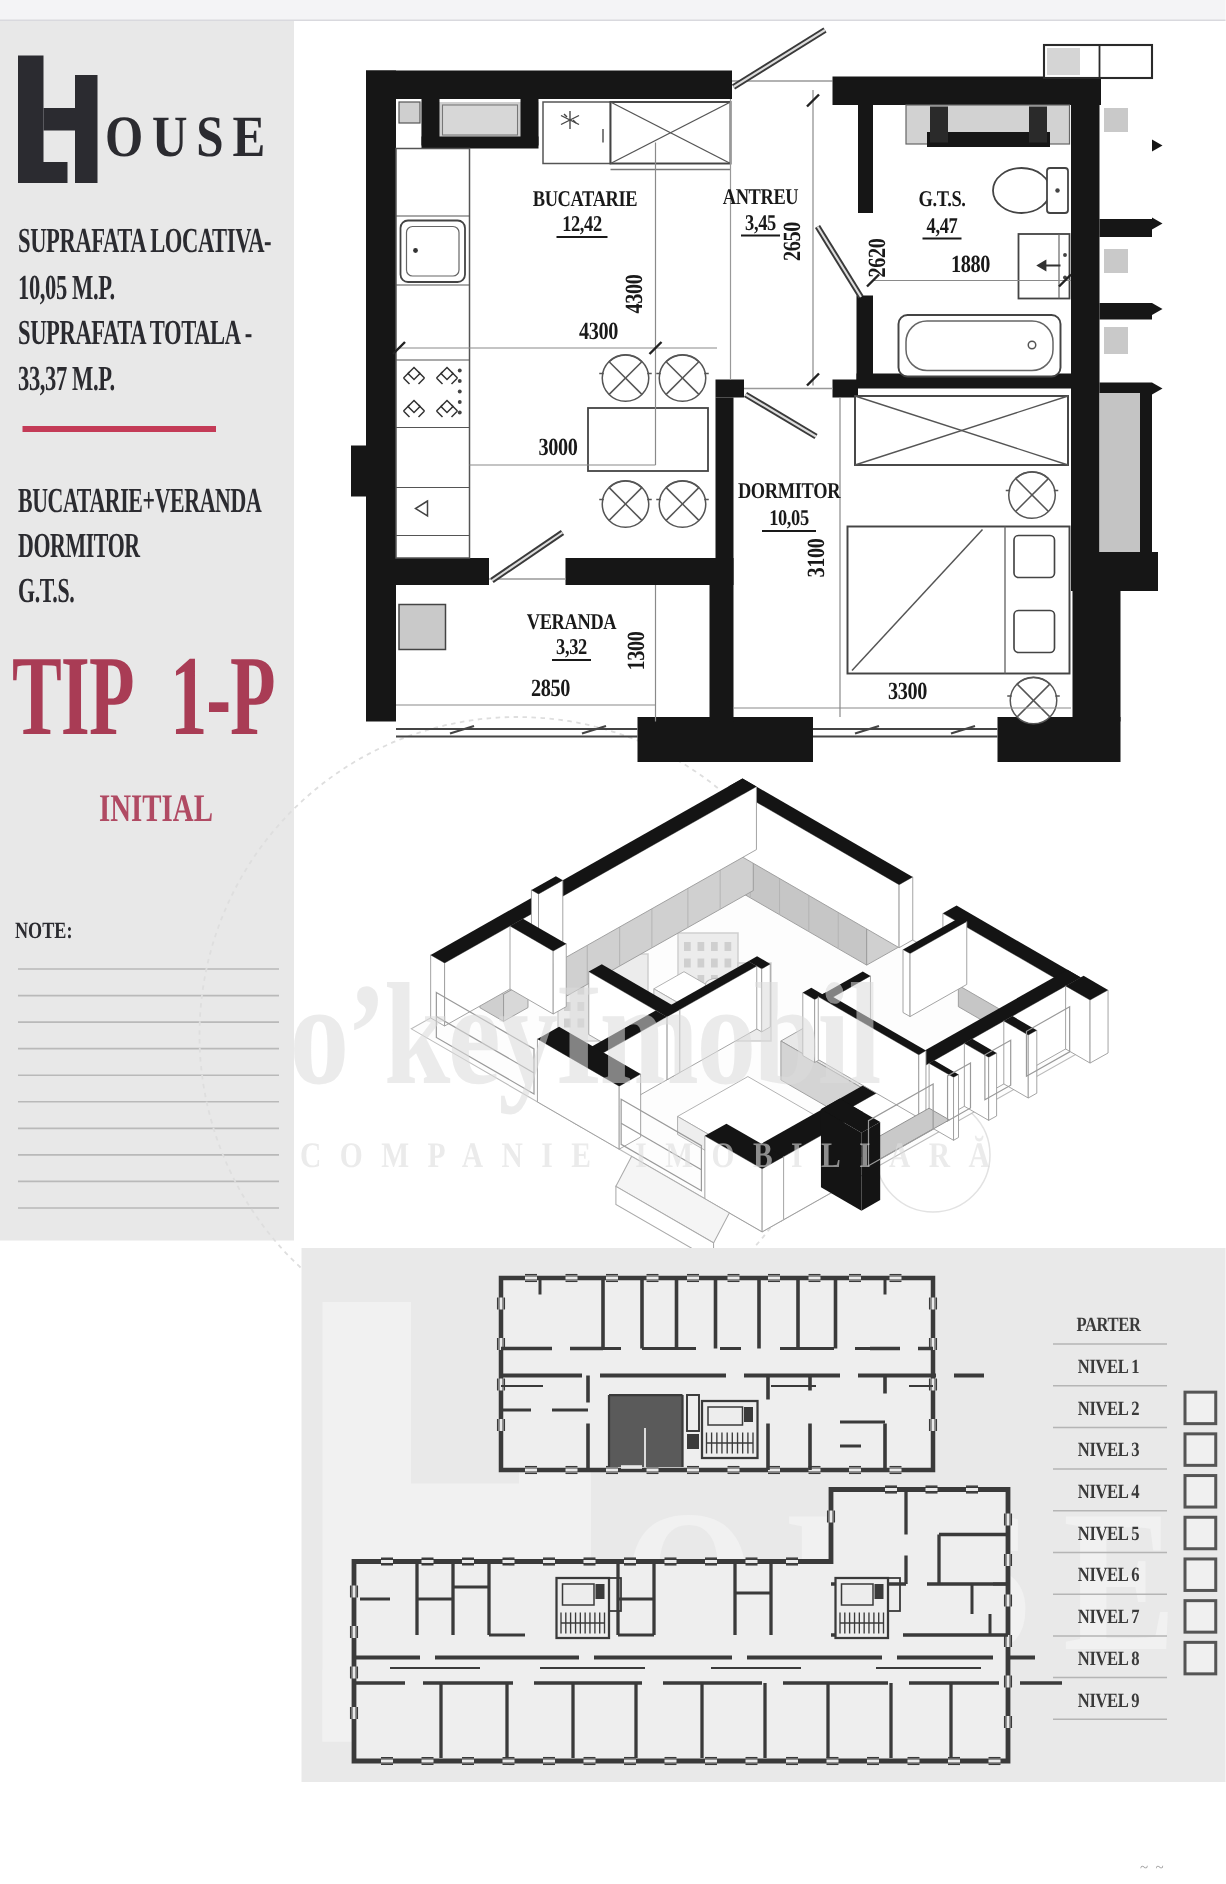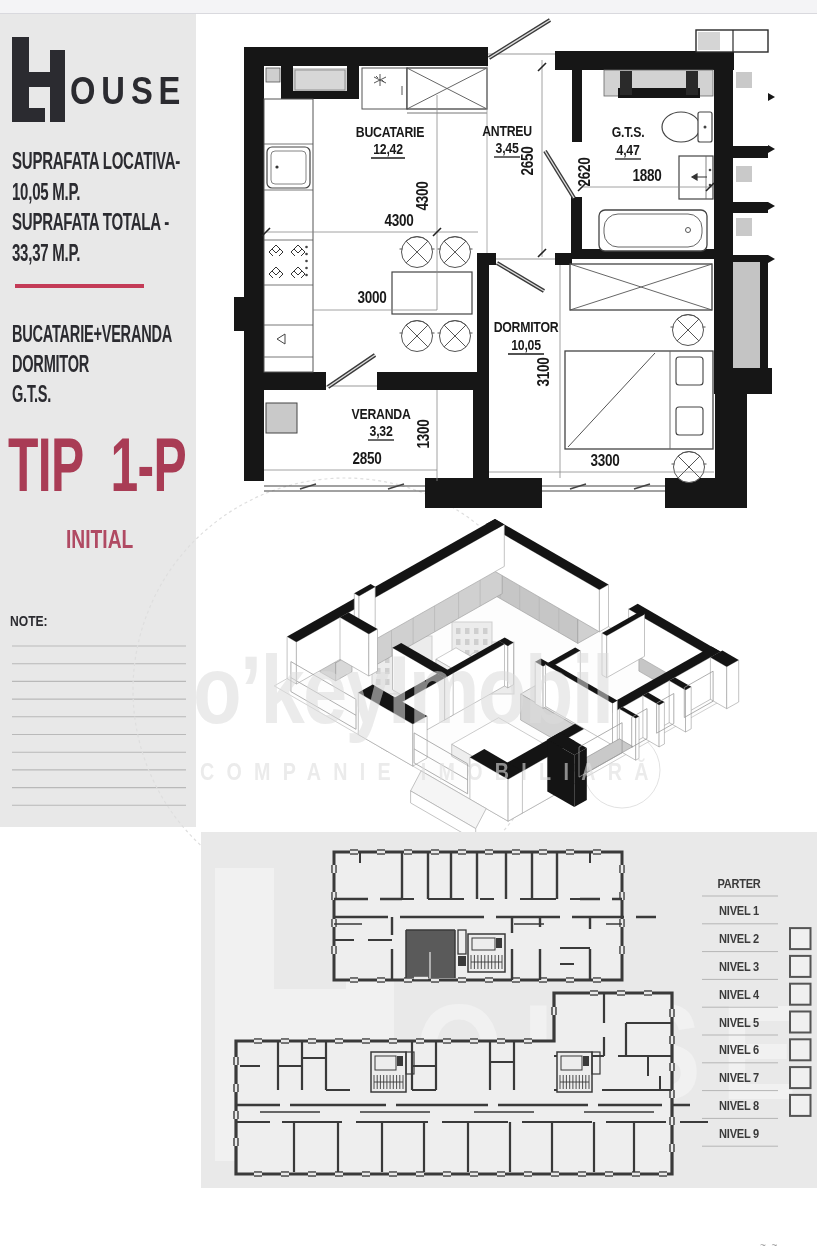--- a/index.html
+++ b/index.html
@@ -2,21 +2,21 @@
 <html><head>
 <meta charset="utf-8">
 <style>
   html,body { margin:0; padding:0; background:#ffffff; width:817px; height:1256px;
                font-family:"Liberation Sans", sans-serif; overflow:hidden; }
   .abs { position:absolute; }
   .cond { transform-origin:left top; }
 </style>
 </head>
 <body>
-<div class="abs" style="left:0;top:0;width:817px;height:1256px;background:#fff;">
+<div class="abs" style="left:0;top:0;width:817px;height:1256px;background:#fff;font-family:Liberation Serif, serif;">
 
 <div class="abs" style="left:0;top:0;width:817px;height:13px;background:#f4f4f6;border-bottom:1px solid #d9d9de;"></div>
 
 <div class="abs" style="left:0;top:14px;width:196px;height:813px;background:#e8e8e8;"></div>
 
 <svg class="abs" style="left:0;top:14px;" width="196" height="120" viewBox="0 14 196 120">
 
   <g fill="#2b2b30">
     <rect x="12" y="37" width="17" height="85"></rect>
     <rect x="12" y="108" width="33" height="14"></rect>

